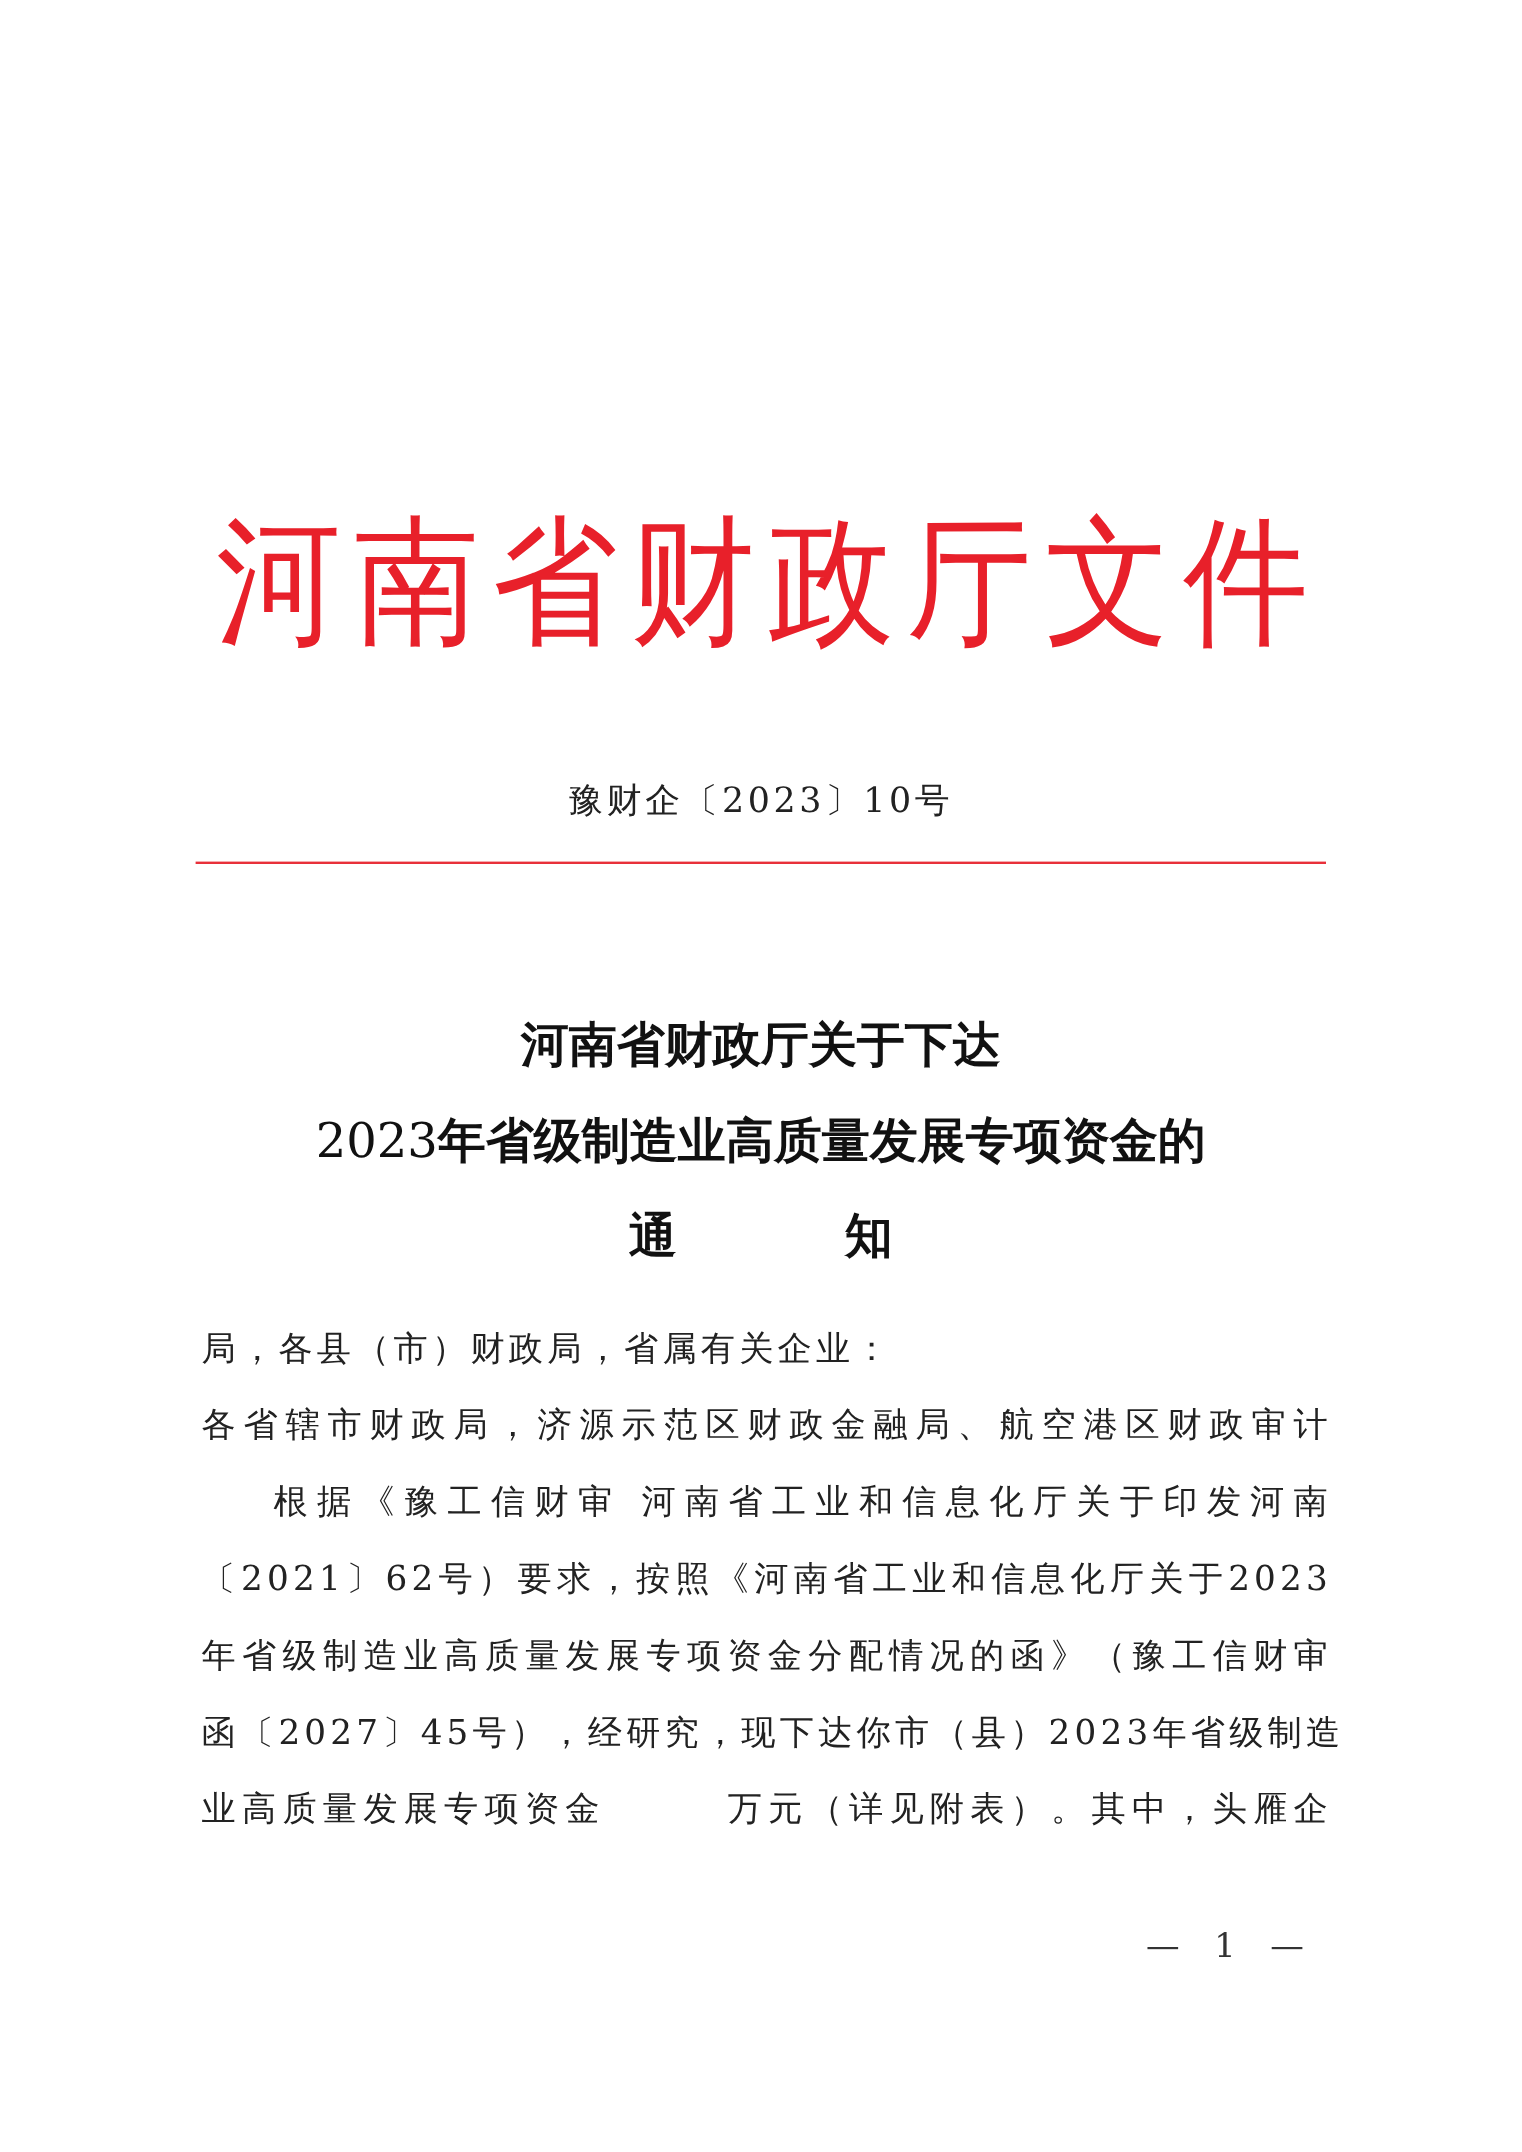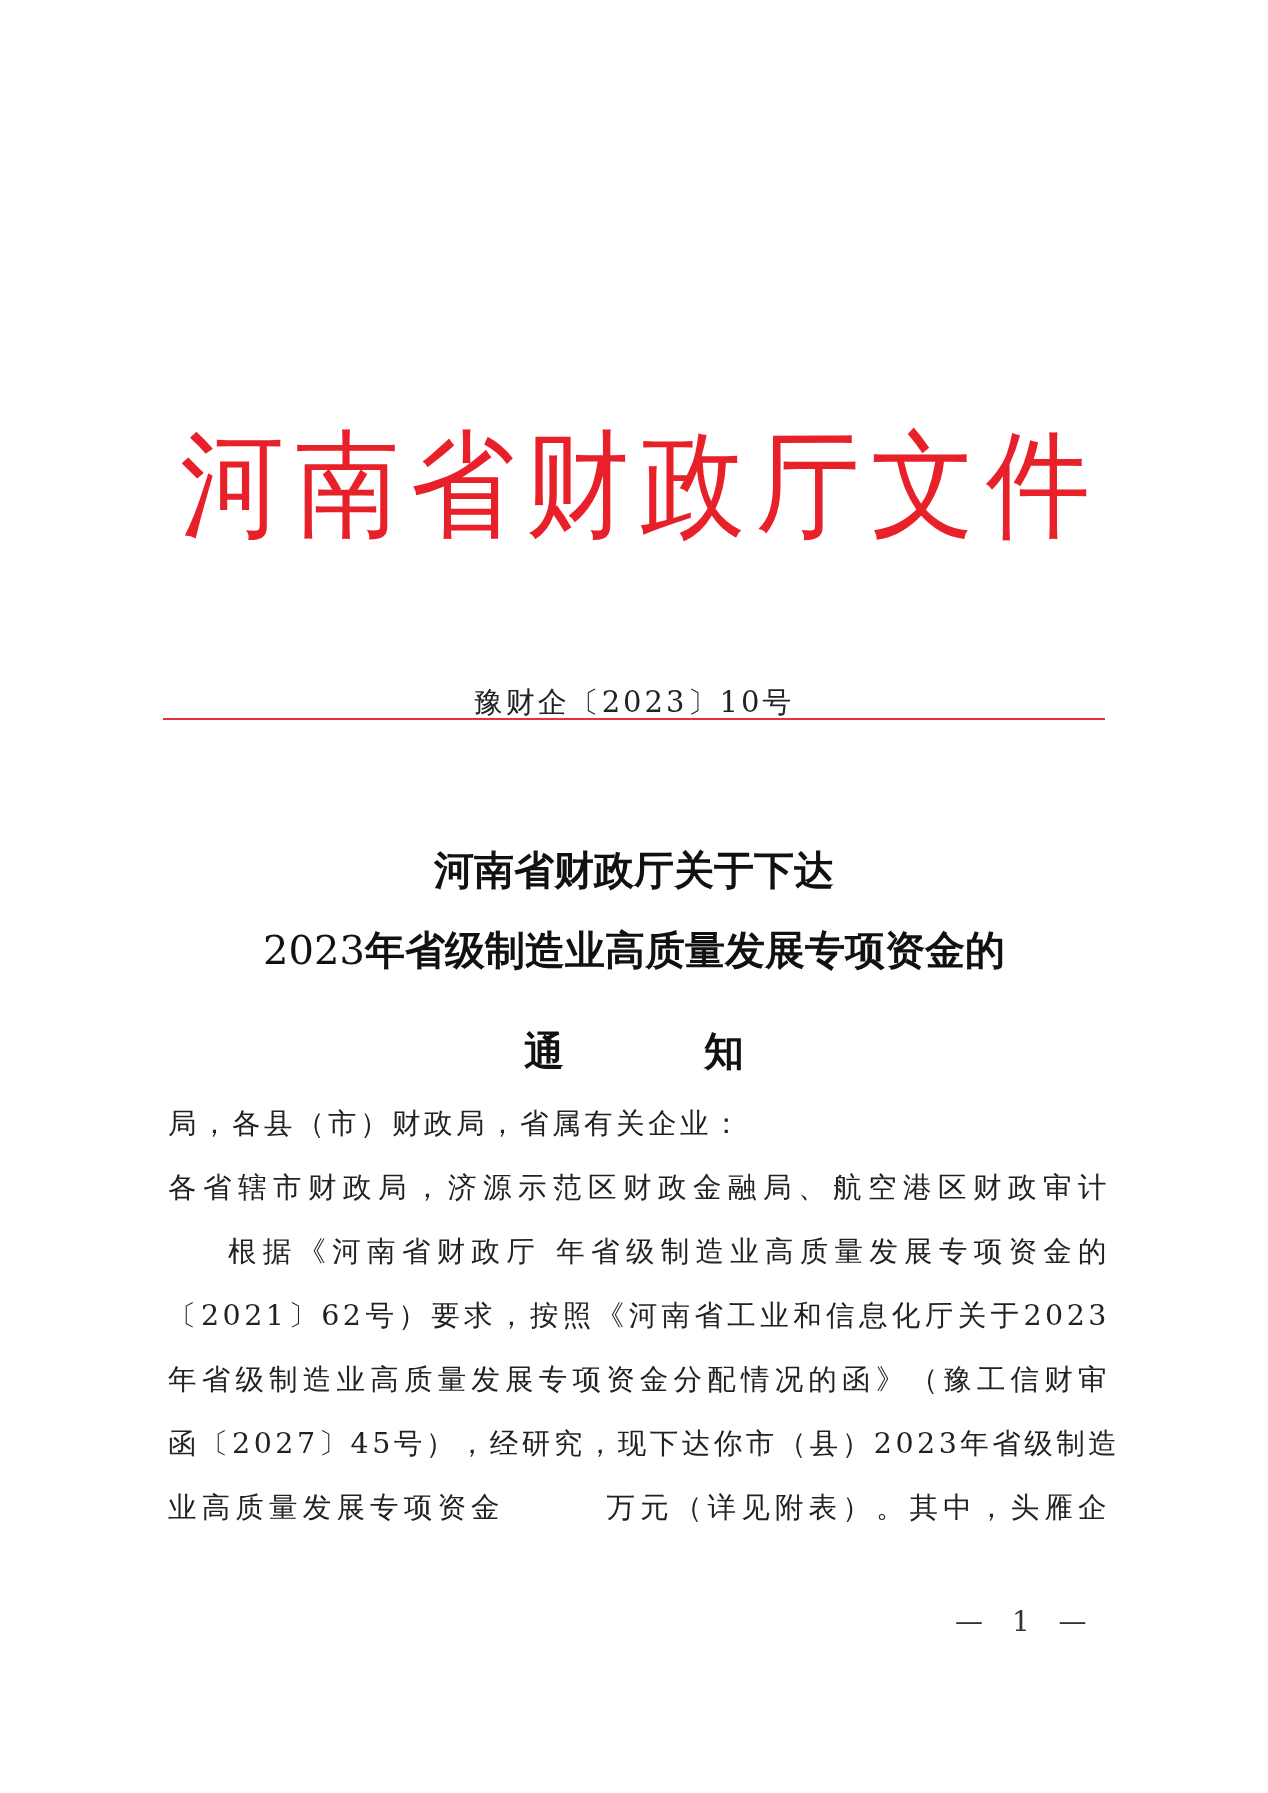--- a/index.html
+++ b/index.html
@@ -2,29 +2,29 @@
 <html><head>
 <meta charset="utf-8">
 <style>
   html, body { margin: 0; padding: 0; background: #ffffff; }
   body { width: 1268px; height: 1793px; position: relative; overflow: hidden;
          font-family: "DejaVu Serif", "Liberation Serif", serif; color: #111; }
   .masthead { position: absolute; top: 425px; left: 180px; width: 910px; height: 120px;
               display: flex; justify-content: space-between; align-items: center; }
   .masthead span { color: #e8202a; font-size: 104px; line-height: 120px; font-weight: normal;
                    font-family: "DejaVu Serif", "Liberation Serif", serif; transform: scaleY(1.12); display:inline-block; }
-  .docnum { position: absolute; top: 683px; left: 0; width: 1268px; text-align: center;
+  .docnum { position: absolute; top: 648px; left: 0; width: 1268px; text-align: center;
             font-size: 29px; letter-spacing: 3px; color: #222; }
   .redline { position: absolute; top: 718px; left: 163px; width: 942px; height: 2px; background: #e8303a; }
   .title { position: absolute; left: 0; width: 1268px; text-align: center; font-weight: bold;
            font-size: 40px; color: #111; }
   .t1 { top: 843px; }
   .t2 { top: 923px; }
   .t2 .yr { font-weight: normal; margin-top: 36px; }
-  .t3 { top: 1024px; }
+  .t3 { top: 1002px; }
   .t3 .gap { display: inline-block; width: 140px; }
   .body-text { position: absolute; left: 168px; width: 942px; font-size: 28.5px;
                line-height: 64px; color: #222; letter-spacing: 3.5px; }
   .line { height: 64px; white-space: nowrap; text-align: justify; text-align-last: justify; }
   .indent { padding-left: 60px; }
   .blank { display: inline-block; width: 100px; }
   .pagenum { position: absolute; top: 1605px; left: 955px; font-size: 28px; color: #333; letter-spacing: 10px; }
 </style>
 </head>
 <body>
@@ -47,20 +47,20 @@
 <div class="title t1">河南省财政厅关于下达</div>
 <div class="title t2"><span class="yr">2023</span><span>年省级制造业高质量发展专项资金的</span></div>
 <div class="title t3"><span>通</span><span class="gap"></span><span>知</span></div>
 
 <div class="body-text" style="top:1092px;">
   <div class="line" style="text-align:left;text-align-last:left;">局，各县（市）财政局，省属有关企业：</div>
   <div class="line">各省辖市财政局，济源示范区财政金融局、航空港区财政审计</div>
 </div>
 
 <div class="body-text" style="top:1220px;">
-  <div class="line indent">根据《河南省财政厅 年省级制造业高质量发展专项资金的</div>
+  <div class="line indent">根据《豫工信财审 河南省工业和信息化厅关于印发河南</div>
   <div class="line">〔2021〕62号）要求，按照《河南省工业和信息化厅关于2023</div>
   <div class="line">年省级制造业高质量发展专项资金分配情况的函》（豫工信财审</div>
   <div class="line">函〔2027〕45号），经研究，现下达你市（县）2023年省级制造</div>
   <div class="line"><span>业高质量发展专项资金</span><span class="blank"></span><span>万元（详见附表）。其中，头雁企</span></div>
 </div>
 
 <div class="pagenum">— 1 —</div>
 
 </body></html>

